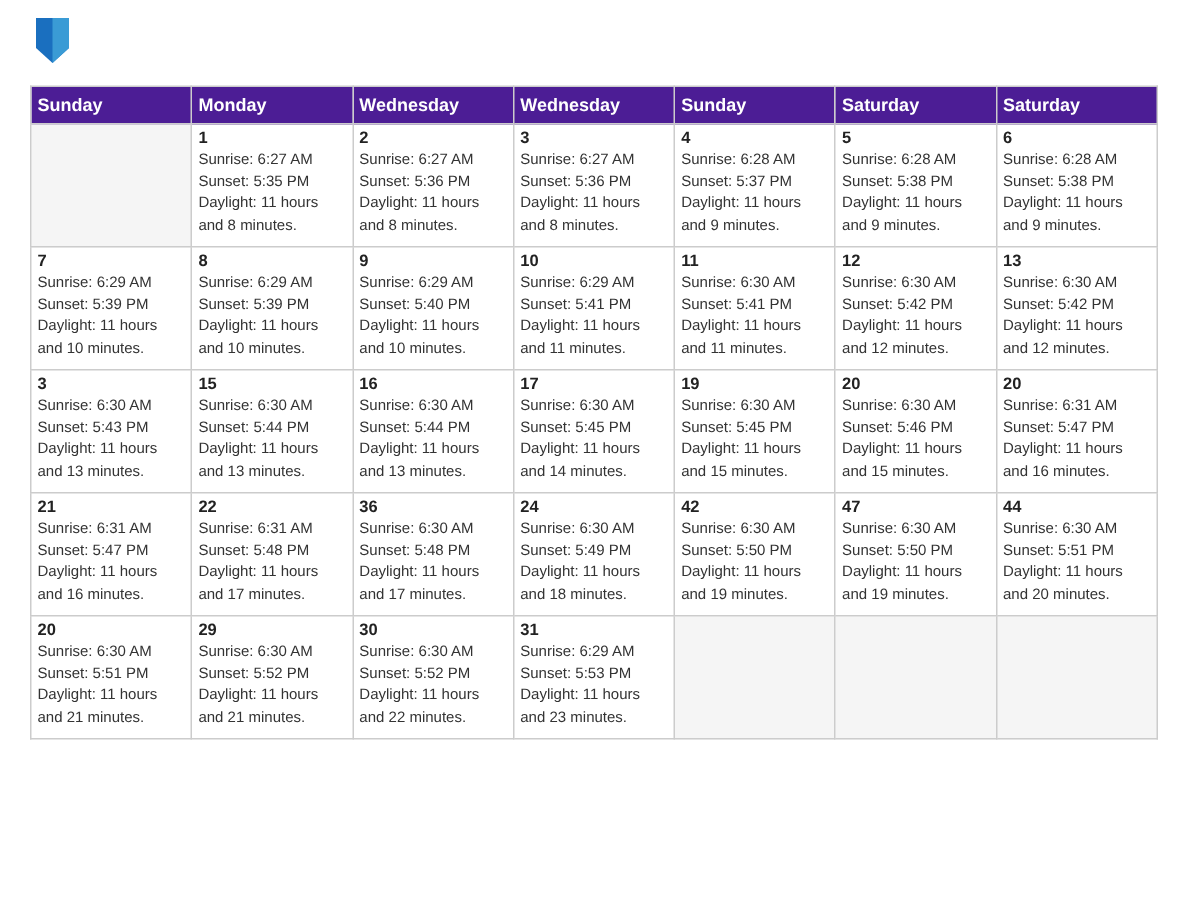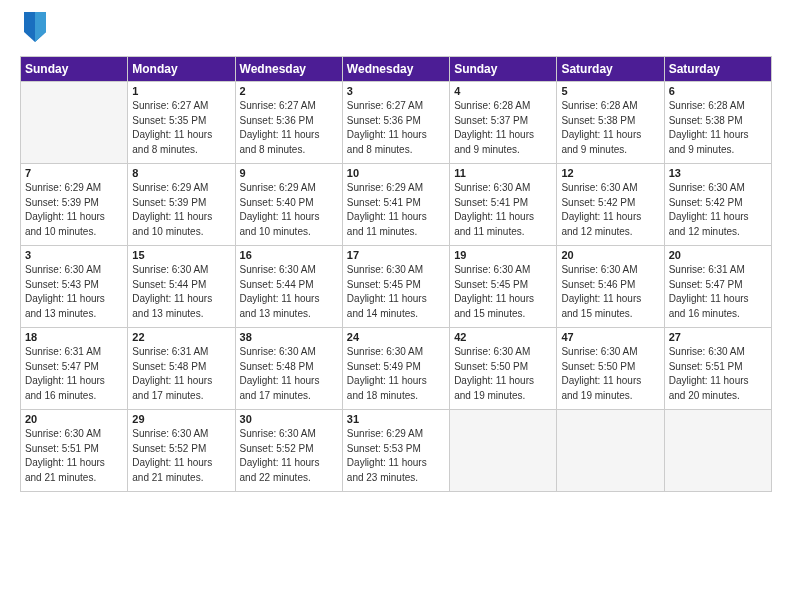--- a/index.html
+++ b/index.html
@@ -197,45 +197,45 @@
             <span class="day-num">20</span>
             <div class="day-info">Sunrise: 6:30 AM<br>Sunset: 5:46 PM<br>Daylight: 11 hours<br>and 15 minutes.</div>
           </td>
           <td>
             <span class="day-num">20</span>
             <div class="day-info">Sunrise: 6:31 AM<br>Sunset: 5:47 PM<br>Daylight: 11 hours<br>and 16 minutes.</div>
           </td>
         </tr>
         <tr>
           <td>
-            <span class="day-num">18</span>
+            <span class="day-num">21</span>
             <div class="day-info">Sunrise: 6:31 AM<br>Sunset: 5:47 PM<br>Daylight: 11 hours<br>and 16 minutes.</div>
           </td>
           <td>
             <span class="day-num">22</span>
             <div class="day-info">Sunrise: 6:31 AM<br>Sunset: 5:48 PM<br>Daylight: 11 hours<br>and 17 minutes.</div>
           </td>
           <td>
-            <span class="day-num">38</span>
+            <span class="day-num">36</span>
             <div class="day-info">Sunrise: 6:30 AM<br>Sunset: 5:48 PM<br>Daylight: 11 hours<br>and 17 minutes.</div>
           </td>
           <td>
             <span class="day-num">24</span>
             <div class="day-info">Sunrise: 6:30 AM<br>Sunset: 5:49 PM<br>Daylight: 11 hours<br>and 18 minutes.</div>
           </td>
           <td>
             <span class="day-num">42</span>
             <div class="day-info">Sunrise: 6:30 AM<br>Sunset: 5:50 PM<br>Daylight: 11 hours<br>and 19 minutes.</div>
           </td>
           <td>
             <span class="day-num">47</span>
             <div class="day-info">Sunrise: 6:30 AM<br>Sunset: 5:50 PM<br>Daylight: 11 hours<br>and 19 minutes.</div>
           </td>
           <td>
-            <span class="day-num">27</span>
+            <span class="day-num">44</span>
             <div class="day-info">Sunrise: 6:30 AM<br>Sunset: 5:51 PM<br>Daylight: 11 hours<br>and 20 minutes.</div>
           </td>
         </tr>
         <tr>
           <td>
             <span class="day-num">20</span>
             <div class="day-info">Sunrise: 6:30 AM<br>Sunset: 5:51 PM<br>Daylight: 11 hours<br>and 21 minutes.</div>
           </td>
           <td>
             <span class="day-num">29</span>

